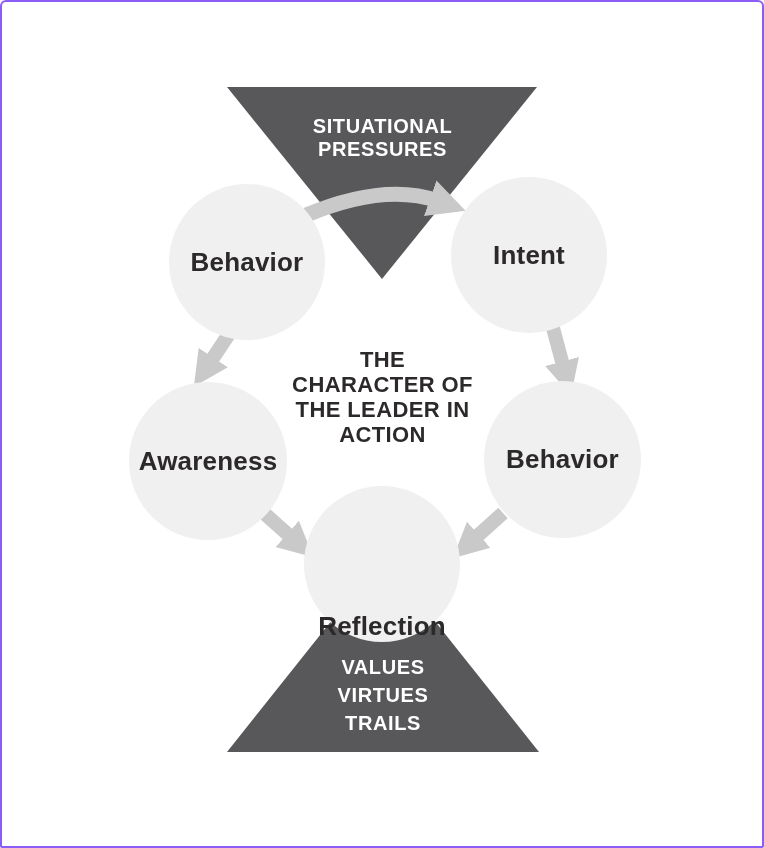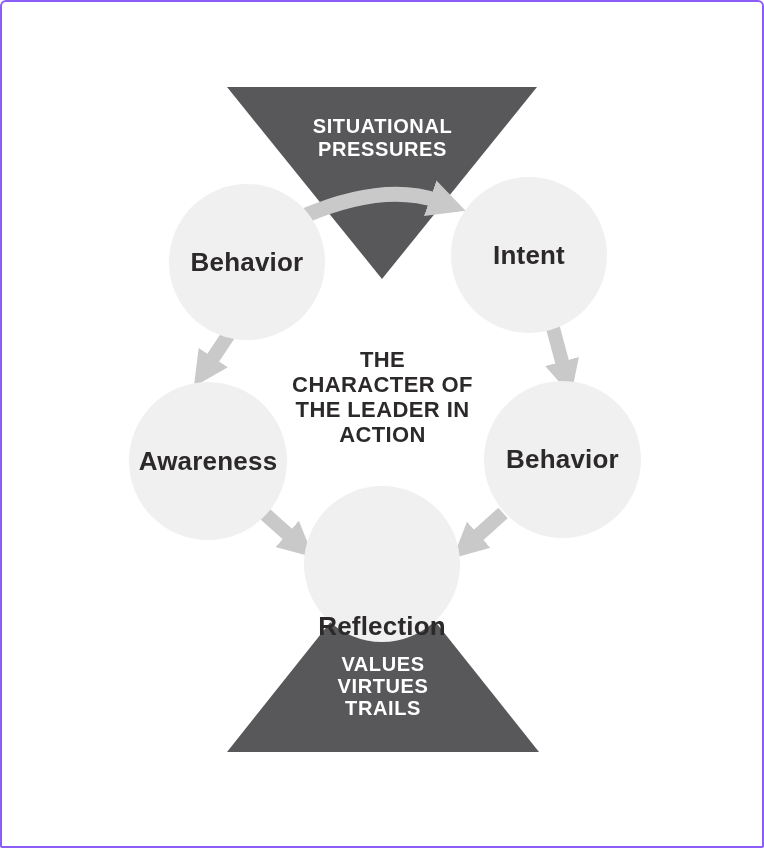--- a/index.html
+++ b/index.html
@@ -51,21 +51,21 @@
     text-align: center;
     white-space: pre-line;
     letter-spacing: 0.6px;
   }
   .tri-label-top {
     left: 230px; top: 113px; width: 301px;
     font-size: 20px; line-height: 23px;
   }
   .tri-label-bottom {
     left: 231px; top: 651px; width: 300px;
-    font-size: 20px; line-height: 22px;
+    font-size: 20px; line-height: 28px;
   }
 
   .center-title {
     position: absolute;
     left: 250px; top: 345px; width: 261px;
     font-size: 22px;
     line-height: 25px;
     font-weight: 700;
     color: #2c292b;
     letter-spacing: 0.4px;

